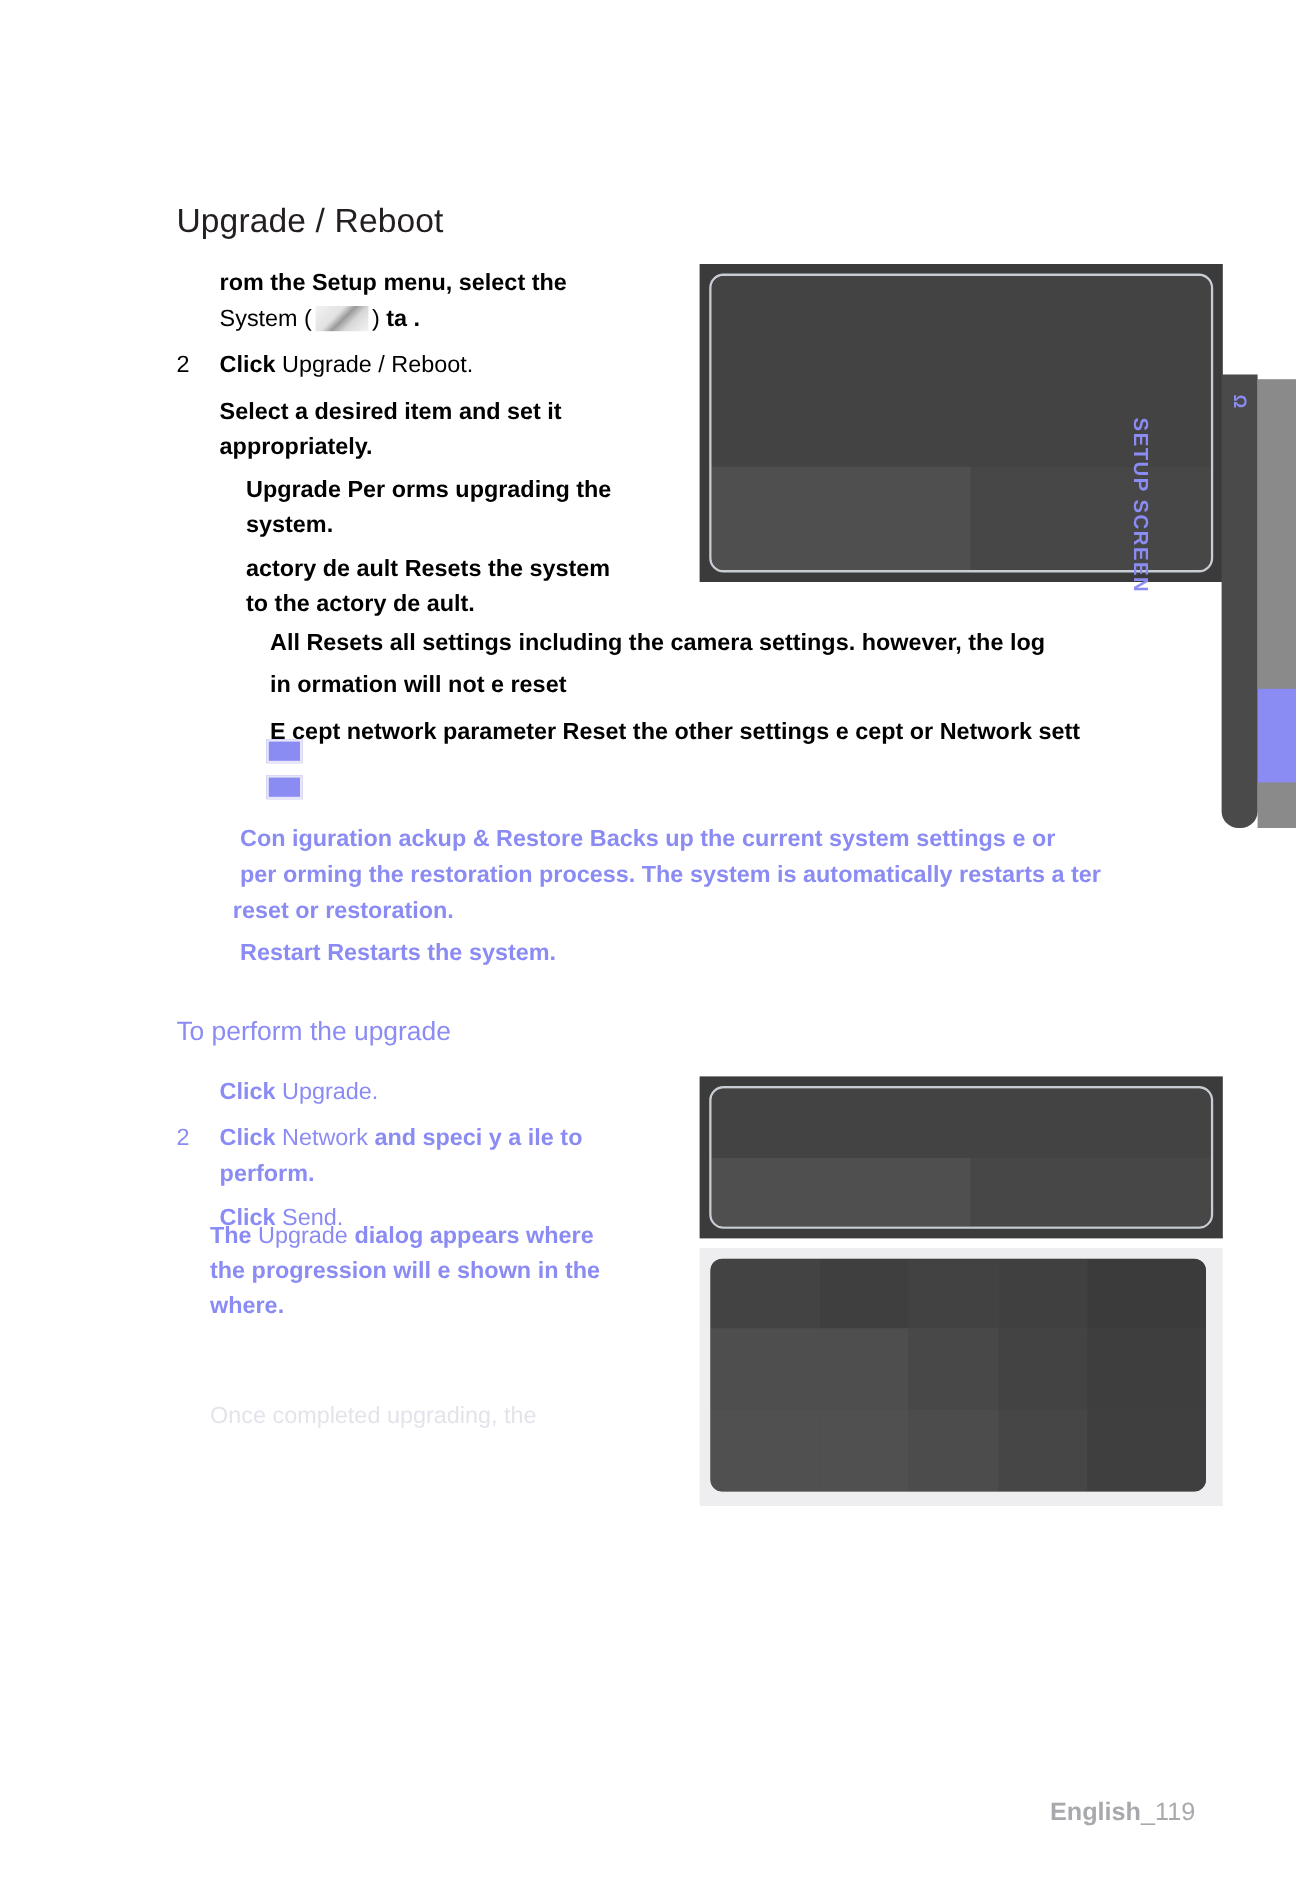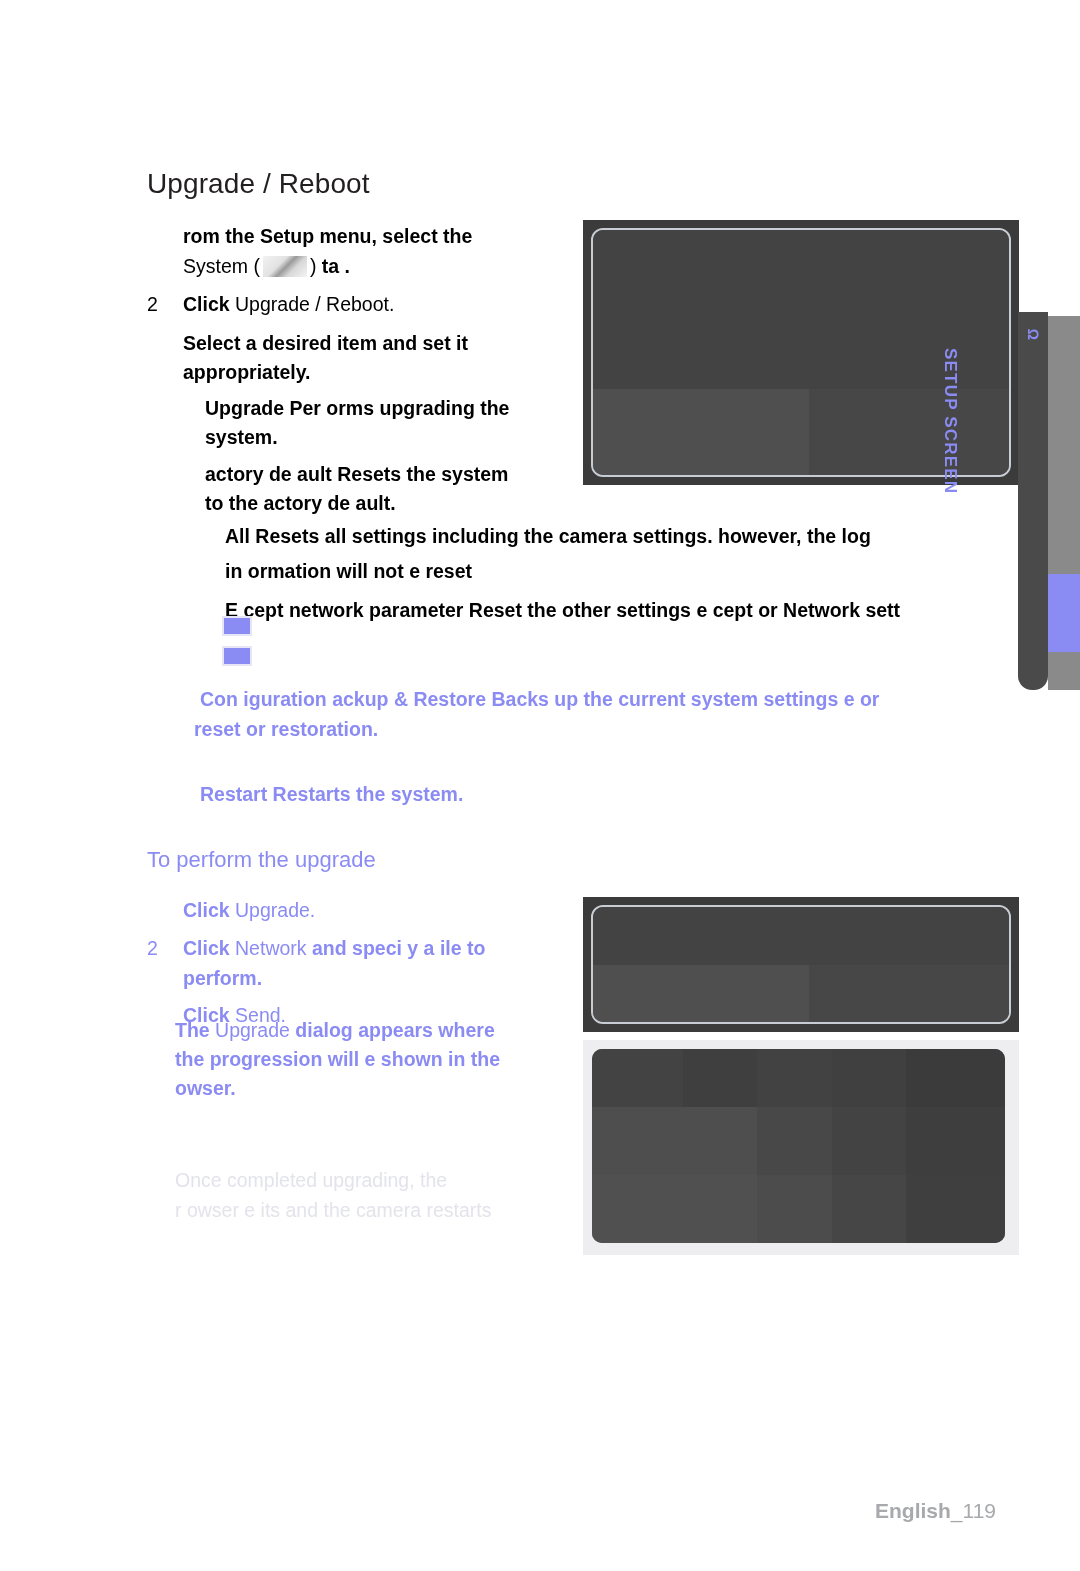--- a/index.html
+++ b/index.html
@@ -345,20 +345,21 @@
   </div>
 </div>
 
 <div class="bullets">
   <div class="psq"></div>
   <div class="psq"></div>
 </div>
 
 <div id="purple-note">
   <span class="ln">Con iguration  ackup &amp; Restore   Backs up the current system settings  e or</span>
+  <span class="ln">per orming the restoration process. The system is automatically restarts a ter</span>
   <span class="ln i2"> reset or restoration.</span>
 </div>
 
 <div id="restart-line">Restart   Restarts the system.</div>
 
 <div id="subheading">To perform the upgrade</div>
 
 <div id="lower-steps">
 
   <div class="pstep">
@@ -378,26 +379,25 @@
   <div class="pstep" style="margin-top:7px;">
     <span class="num"></span>
     <span class="b">Click</span>
     <span class="r">Send</span><span class="r">.</span>
   </div>
 </div>
 
 <div id="dialog-note">
   <span class="ln"><span class="b">The</span> <span class="r">Upgrade</span> <span class="b">dialog appears where</span></span>
   <span class="ln">the progression will  e shown in the</span>
-  <span class="ln"> owser.</span>
+  <span class="ln"> where.</span>
 </div>
 
 <div id="faded-note">
   <span class="ln">Once completed upgrading, the</span>
-  <span class="ln"> r owser e its and the camera restarts</span>
 </div>
 
 <div class="shot" id="shot-top">
   <div class="inner">
     <div class="band-a"></div>
     <div class="band-b"></div>
     <div class="band-c"></div>
   </div>
 </div>
 

